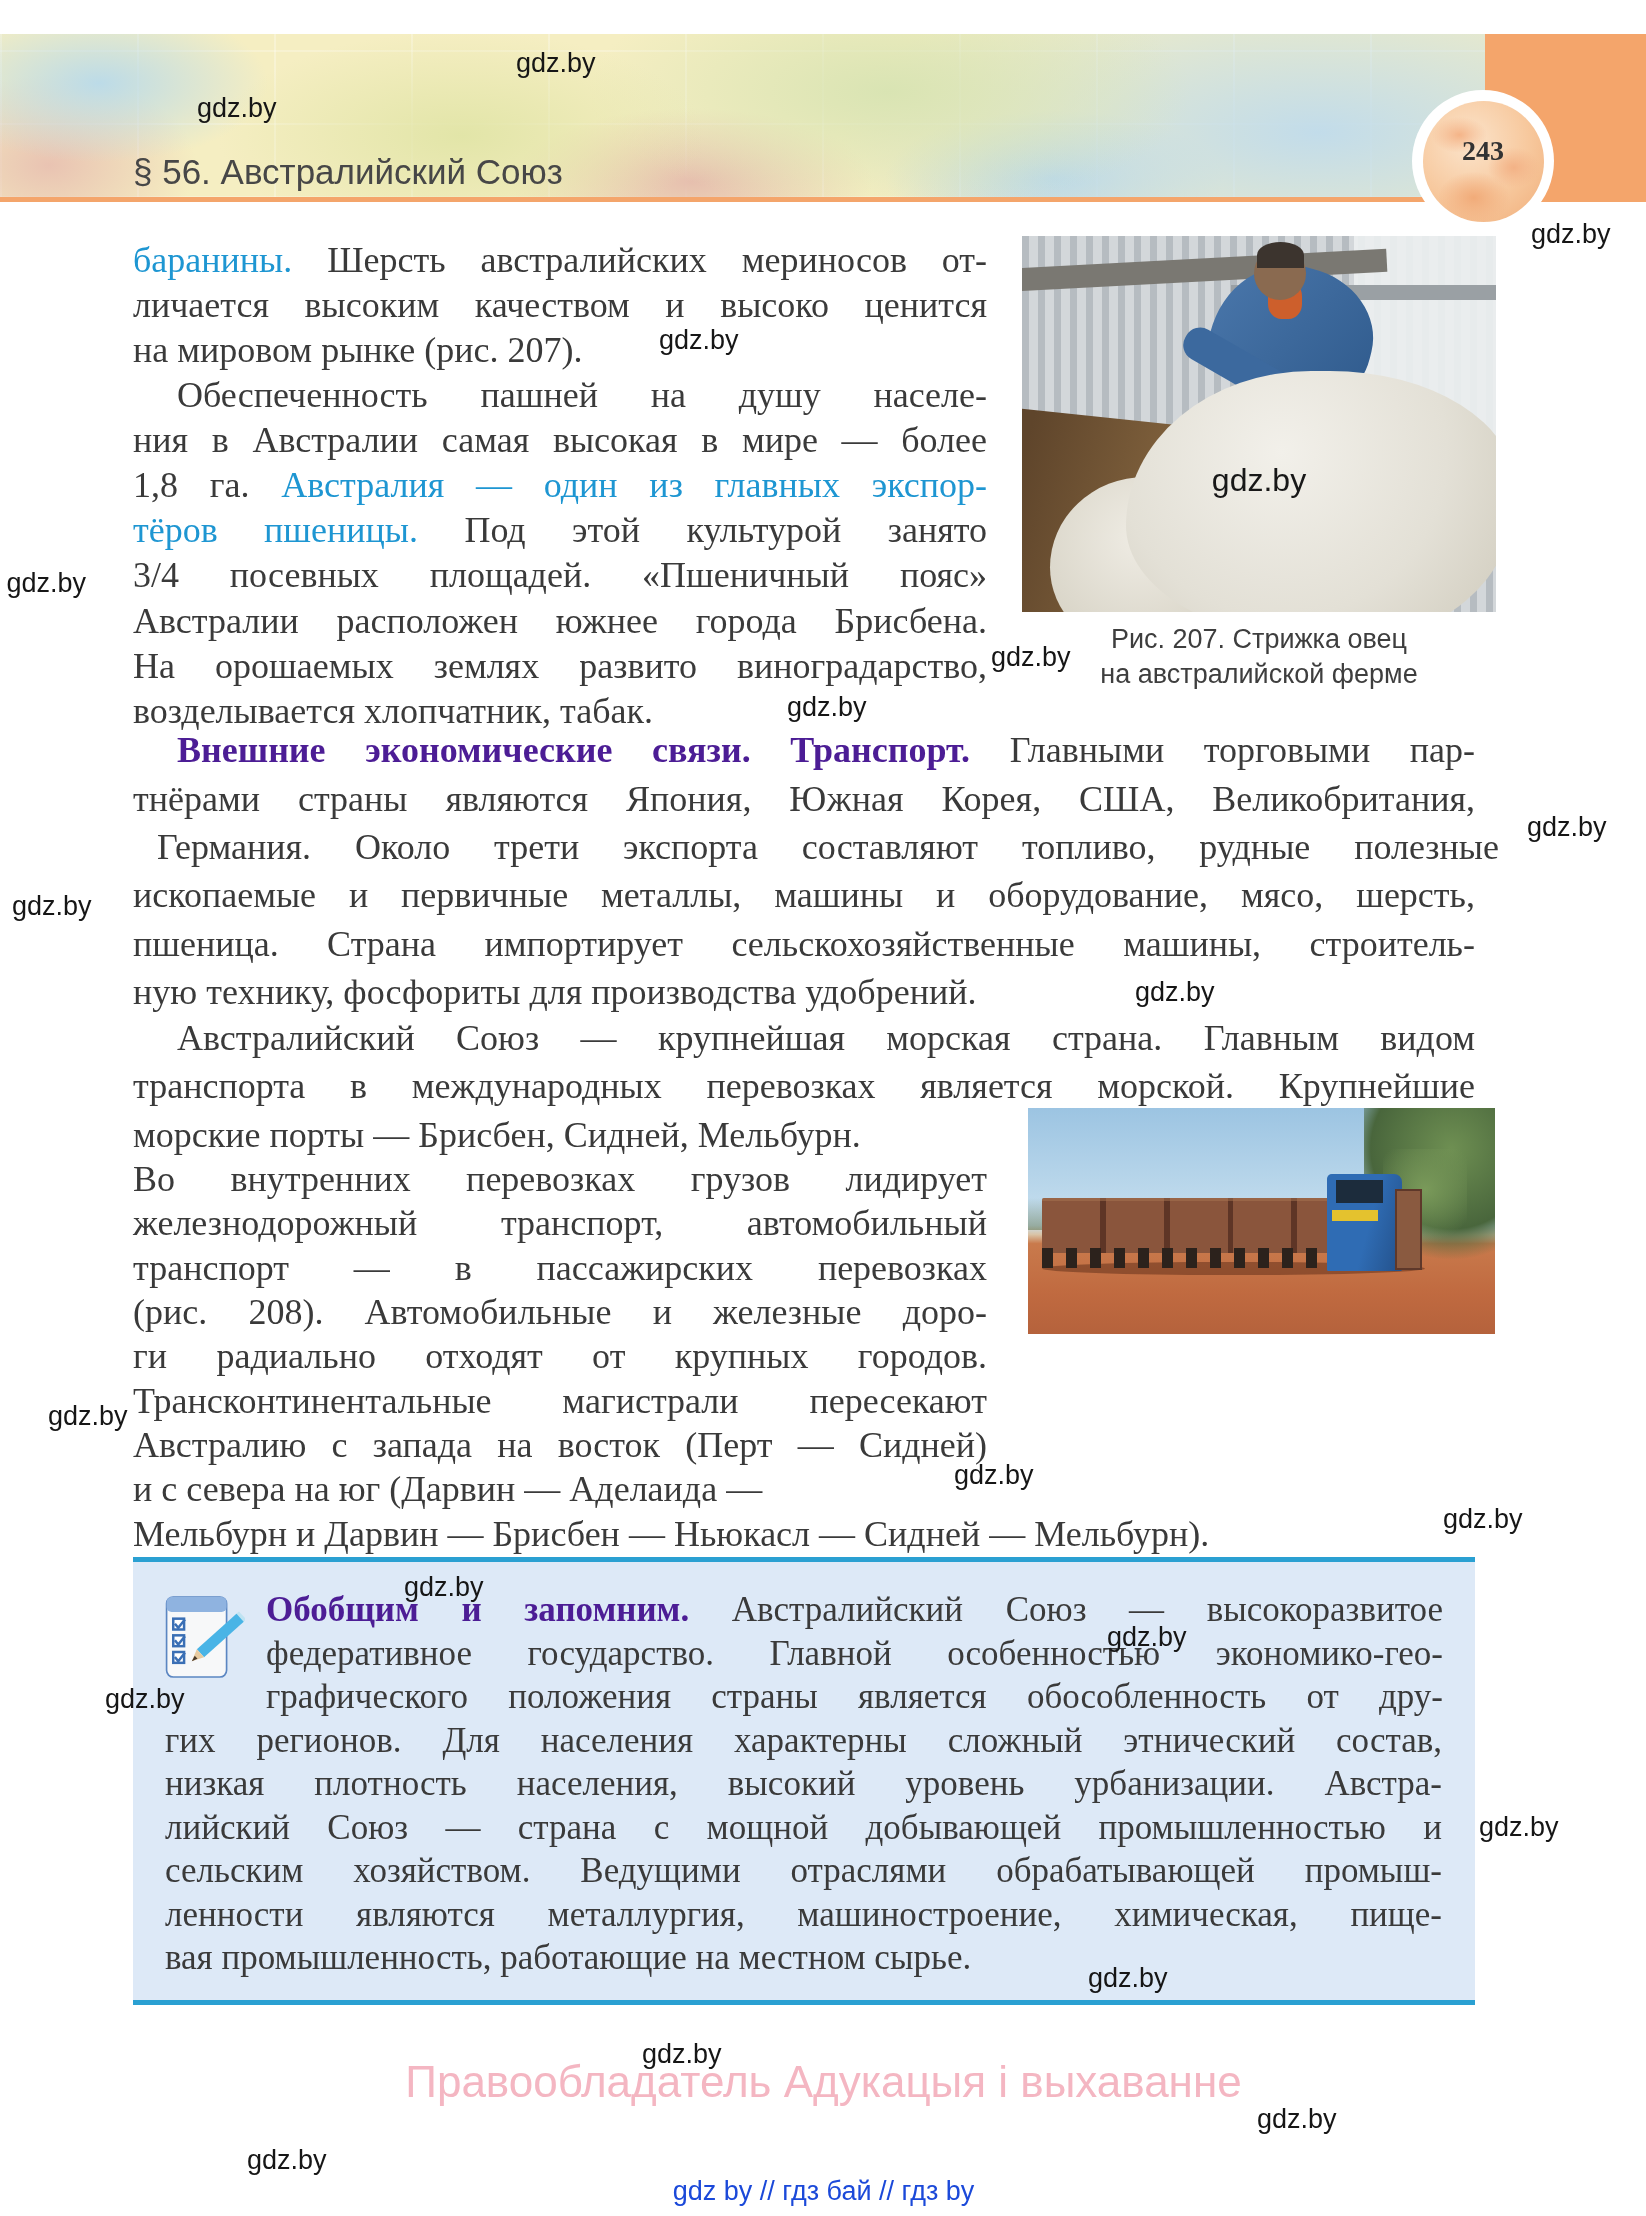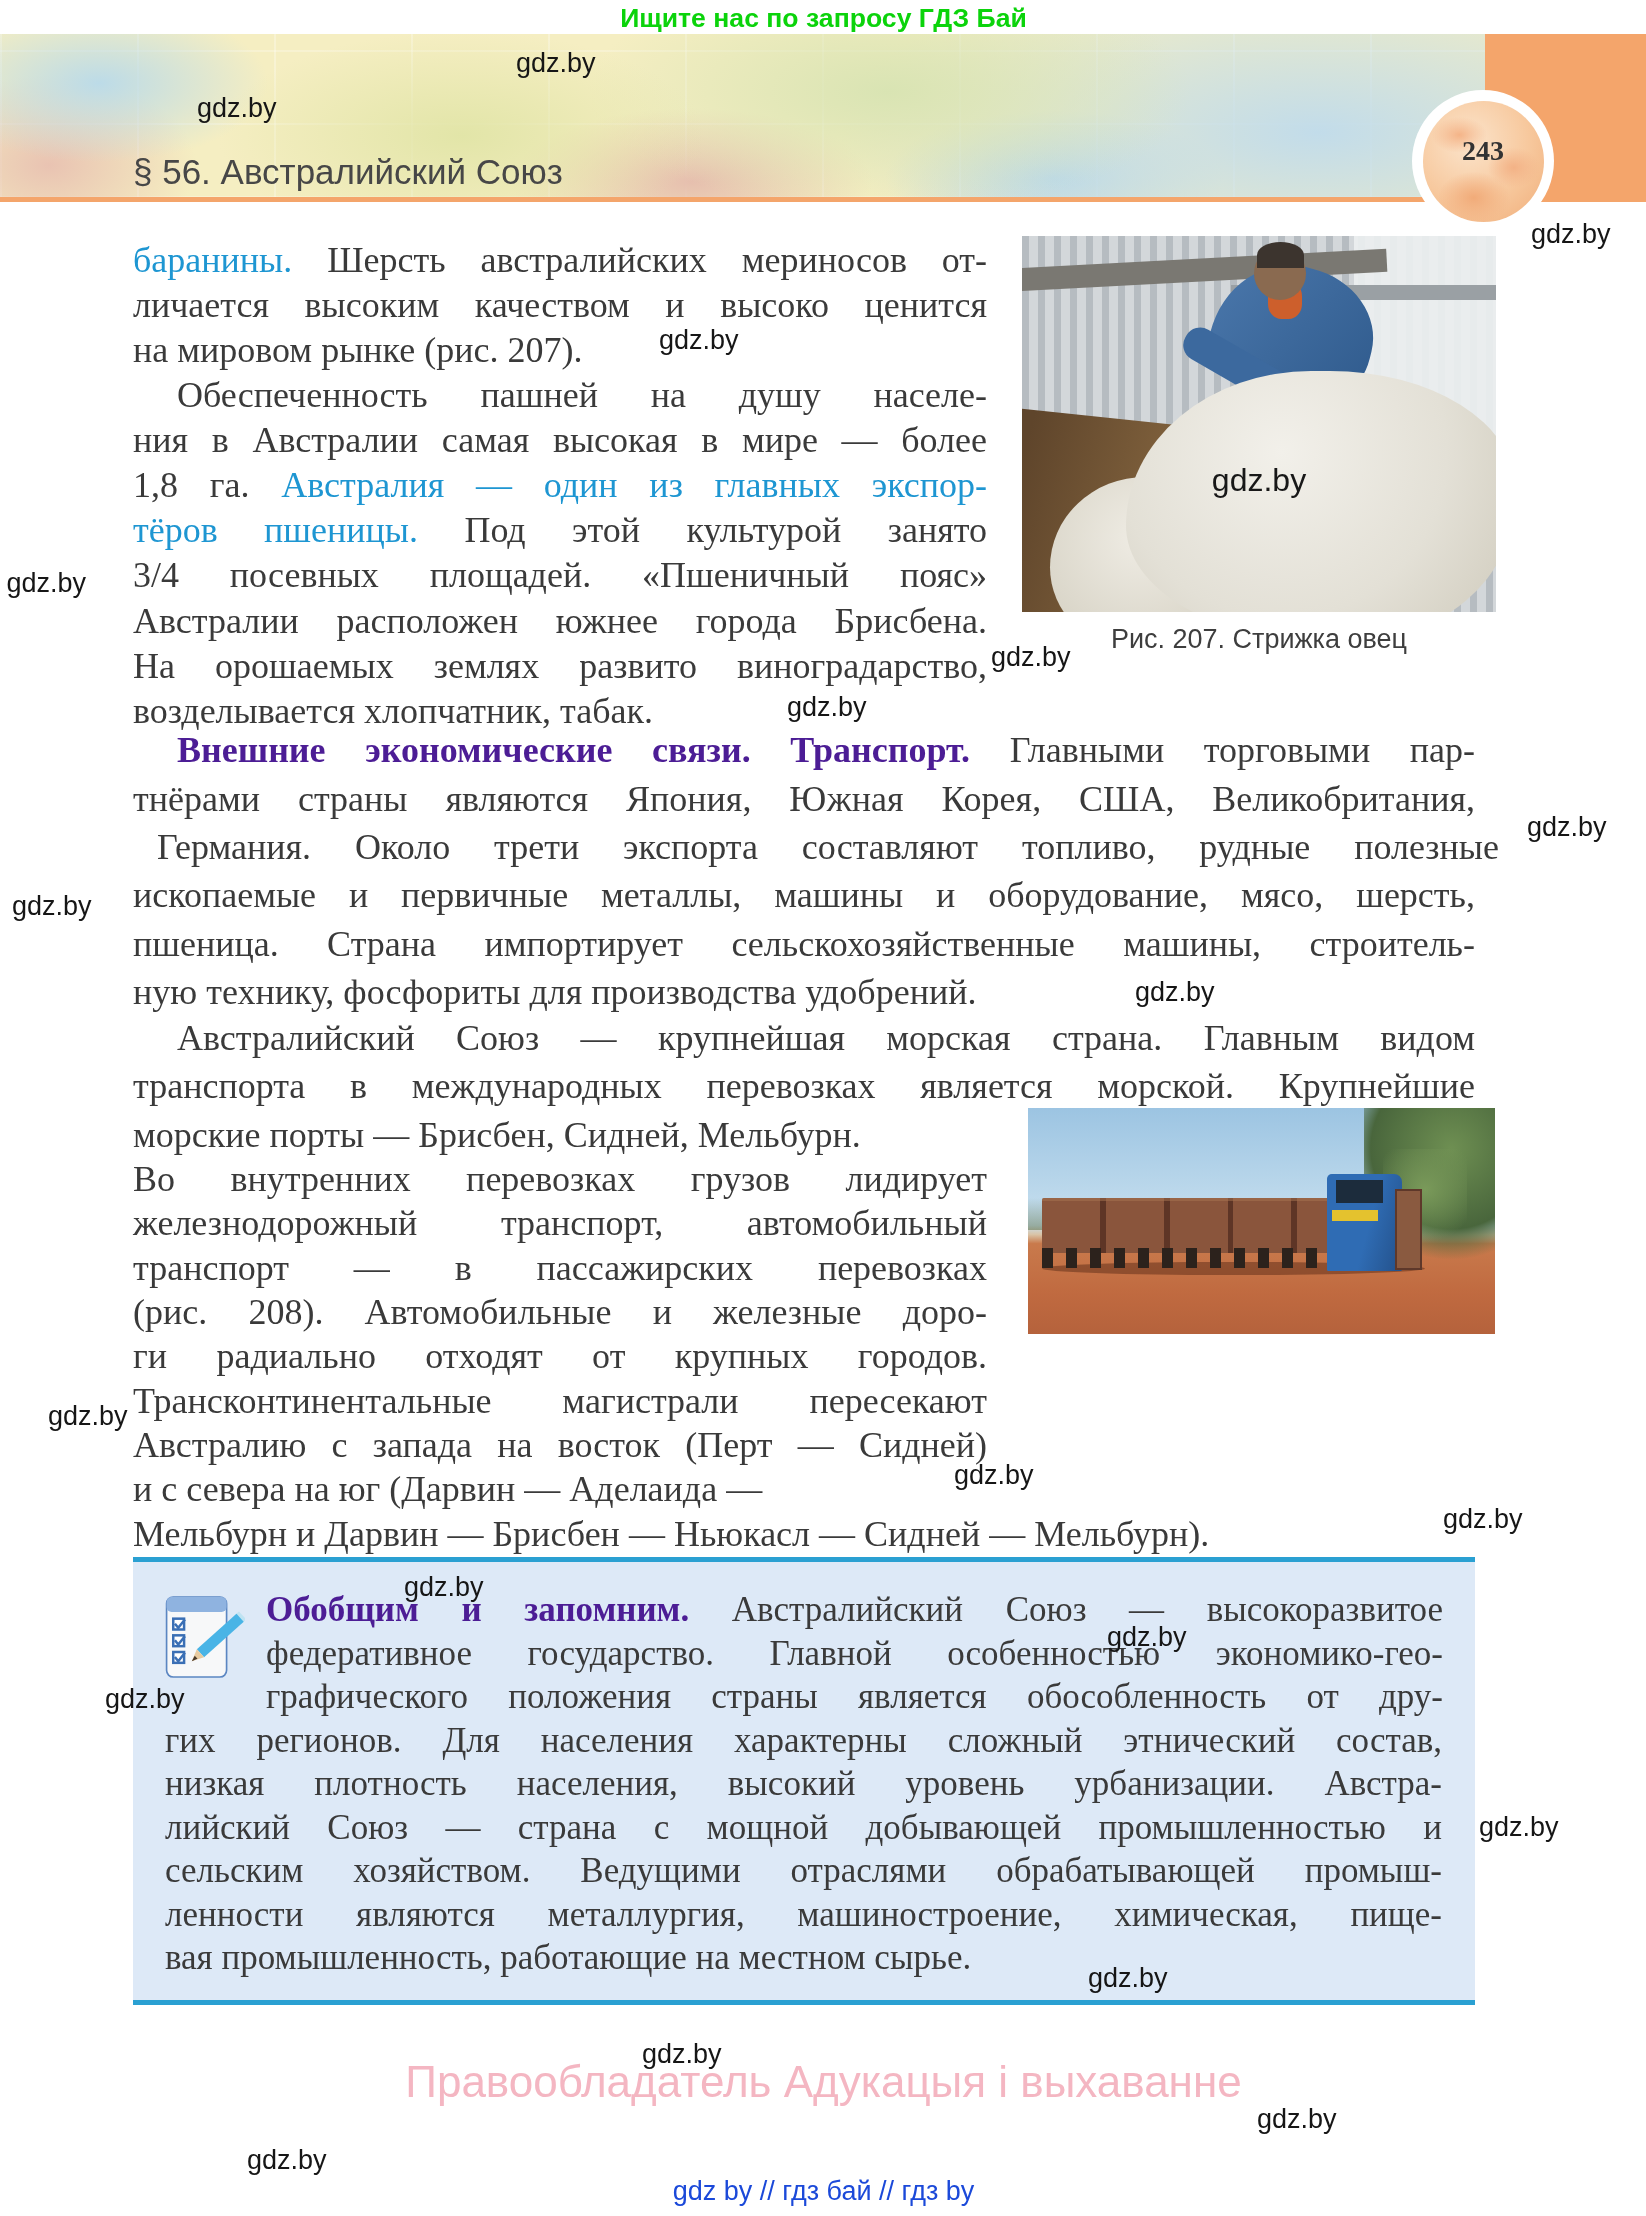--- a/index.html
+++ b/index.html
@@ -110,21 +110,20 @@
   .pink{position:absolute;left:0;top:2057px;width:100%;text-align:center;
         font-family:"Liberation Sans",sans-serif;font-size:44px;color:#f4b6c2;}
   .links{position:absolute;left:0;top:2176px;width:100%;text-align:center;
         font-family:"Liberation Sans",sans-serif;font-size:27px;color:#1b49d9;cursor:pointer;}
 </style>
 </head>
 <body>
 
 <div class="page">
 
-  <div class="promo">Ищите нас по запросу ГДЗ Бай</div>
 
   <div class="map-band">
     <div class="map-header">§ 56. Австралийский Союз</div>
   </div>
   <div class="orange-corner"></div>
   <div class="orange-divider"></div>
 
   <div class="globe">
     <div class="globe-inner"></div>
     <div class="globe-num">243</div>
@@ -140,20 +139,21 @@
     <div class="p7arm"></div>
     <div class="p7collar"></div>
     <div class="p7head"></div>
     <div class="p7hair"></div>
     <div class="p7wool2"></div>
     <div class="p7wool"></div>
     <div class="p7wm">gdz.by</div>
   </div>
   <div class="cap cap207">
     <div>Рис. 207. Стрижка овец</div>
+    <div>на австралийской ферме</div>
   </div>
 
   <div class="fig fig208">
     <div class="p8sky"></div>
     <div class="p8scrub"></div>
     <div class="p8treeR"></div>
     <div class="p8treeR2"></div>
     <div class="p8shadow"></div>
     <div class="p8trailers"></div>
     <div class="p8wheels"></div>

